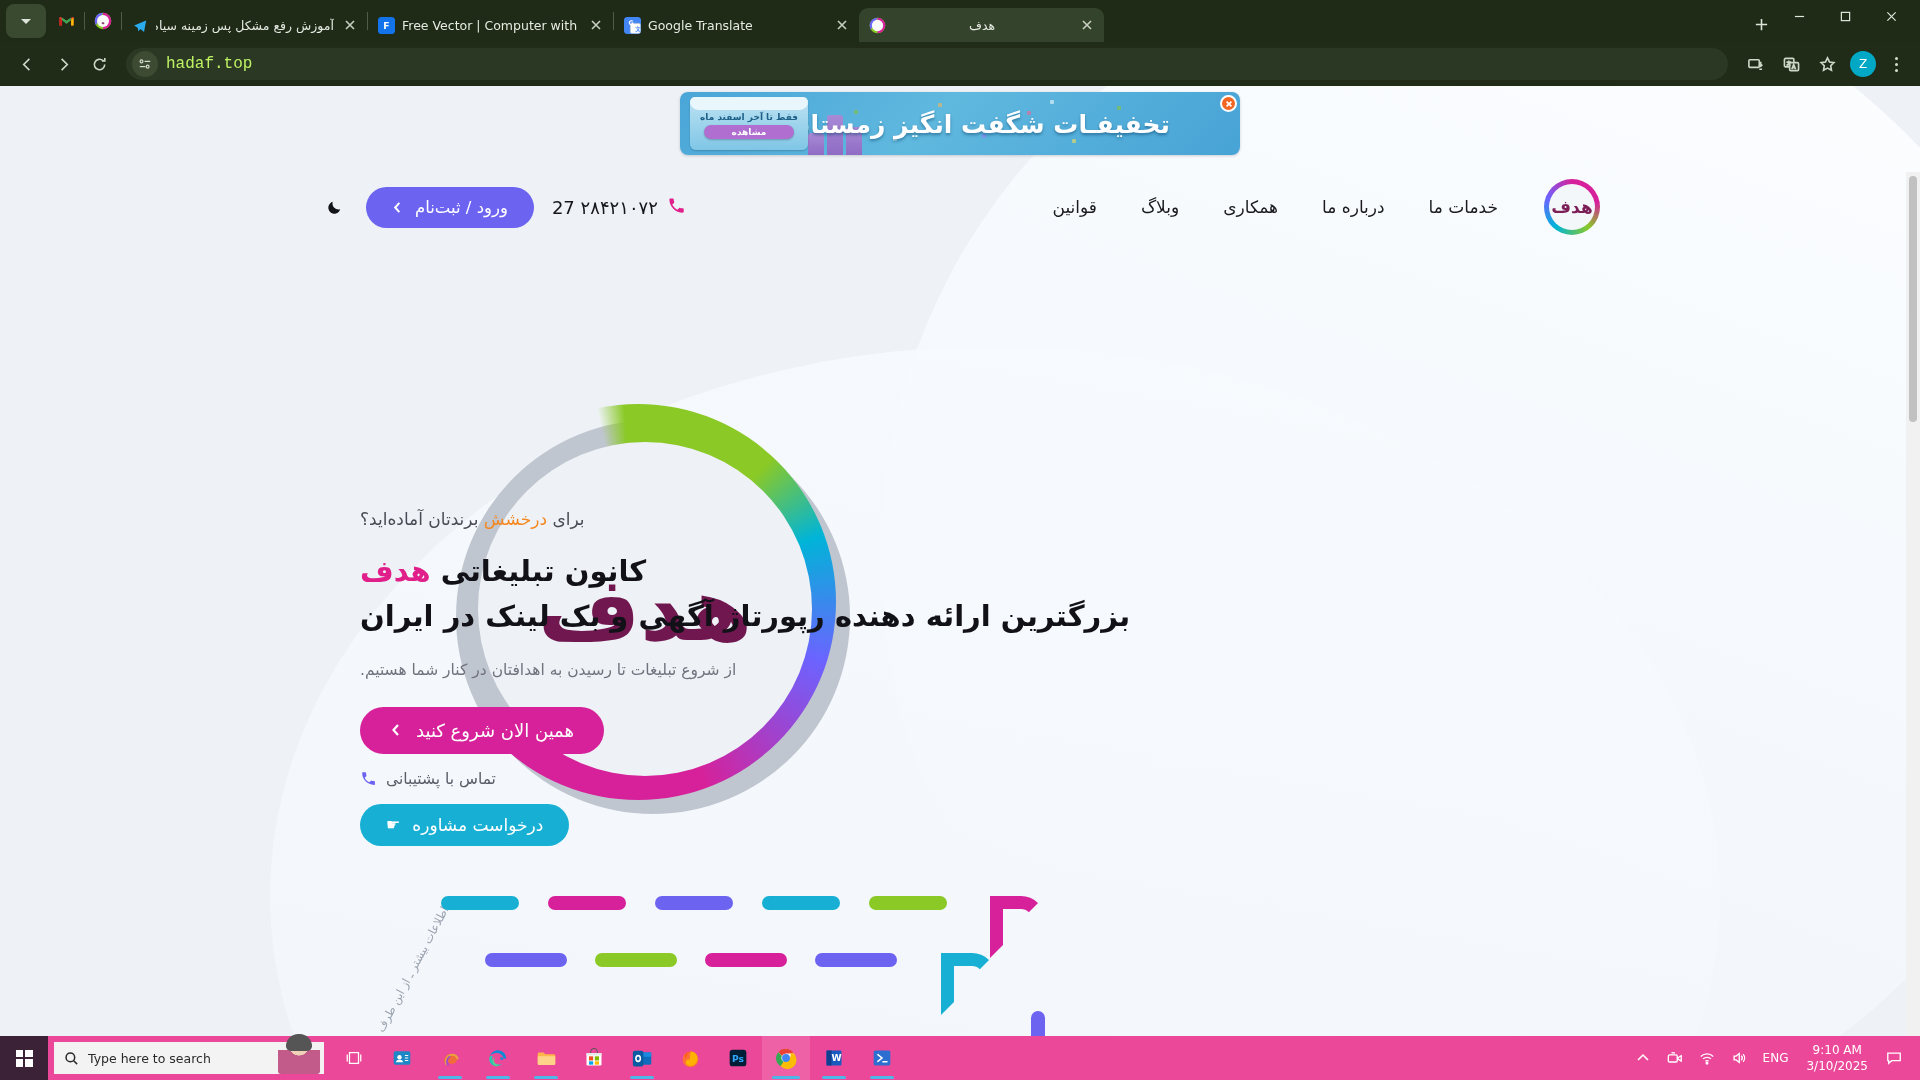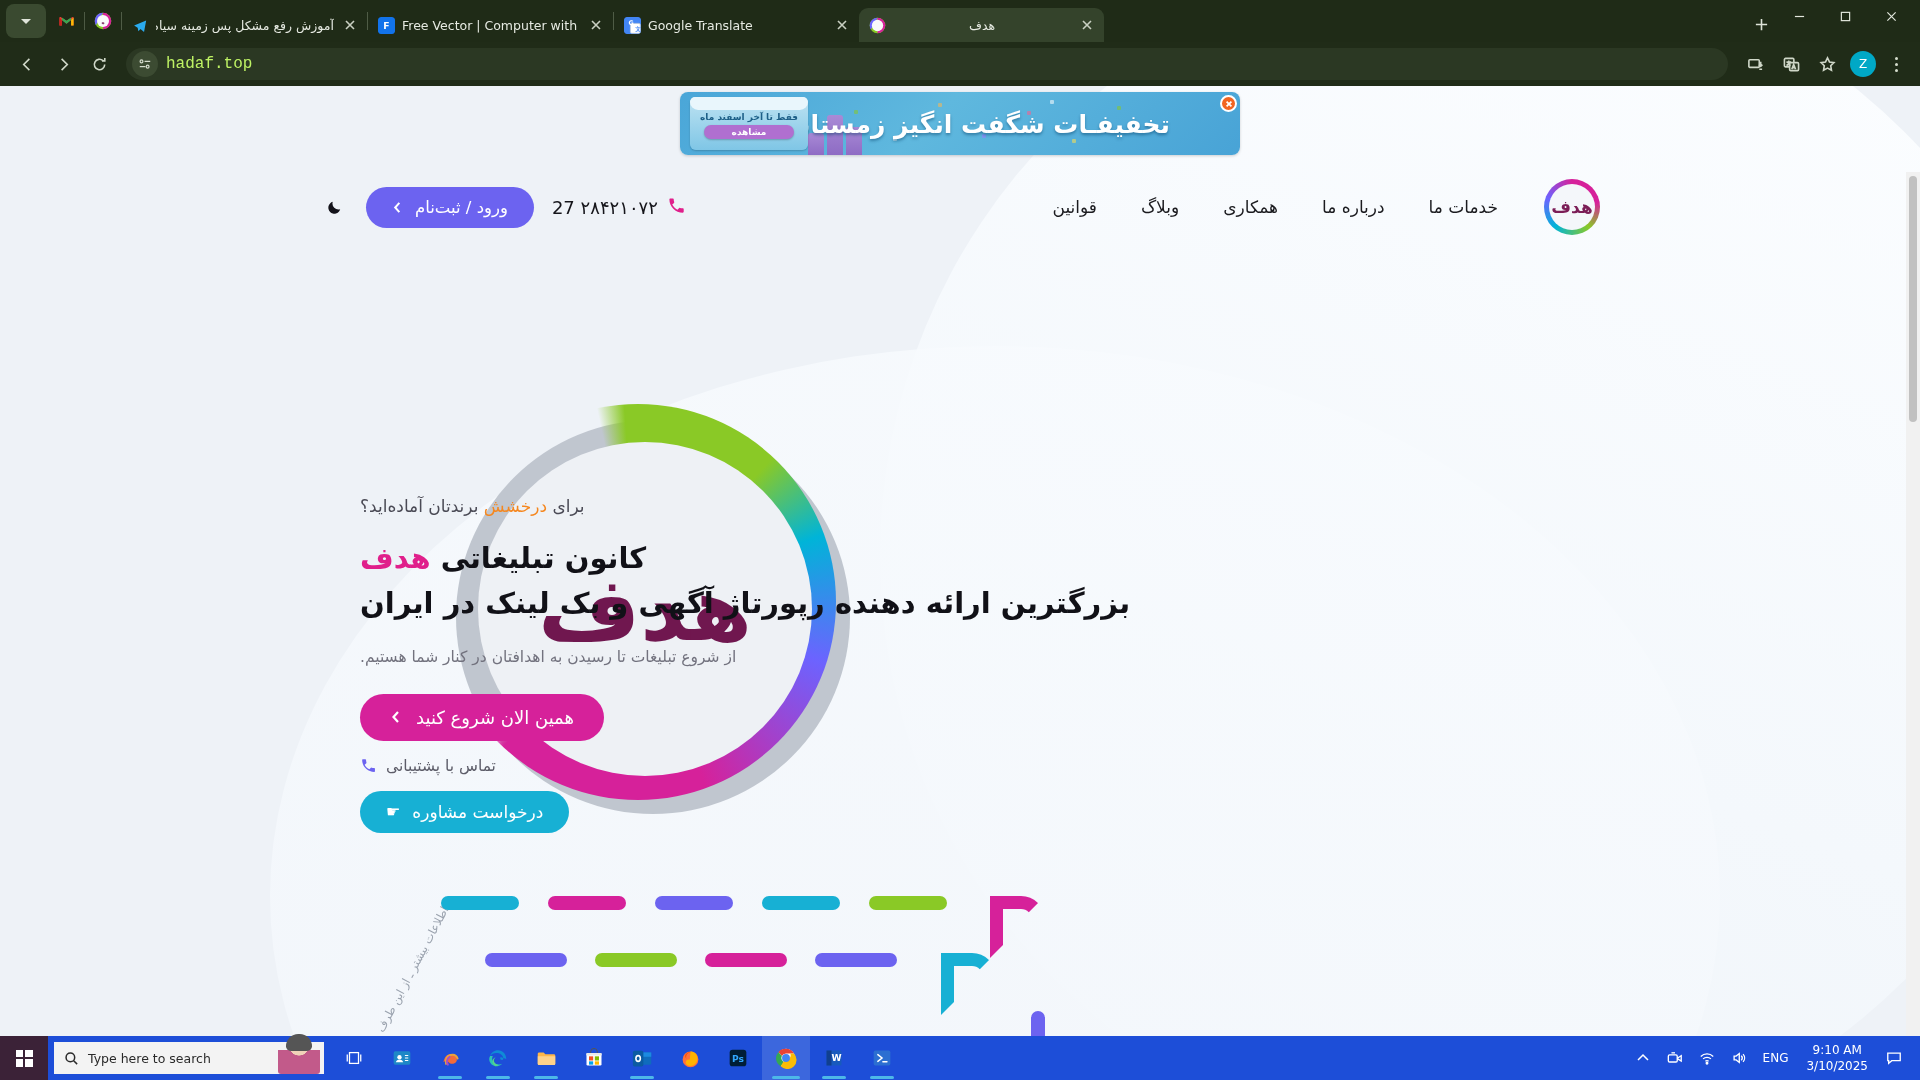--- a/index.html
+++ b/index.html
@@ -172,21 +172,21 @@
                  #8ac926 188deg, #8ac926 235deg, #00b4d8 262deg, #6c63ff 300deg, #d6219a 352deg);
   }
   .big-logo .inner {
     position: absolute; inset: 38px; border-radius: 50%; background: #eef1f5;
     display:flex; align-items:center; justify-content:center;
   }
   .big-logo .inner span { font-size: 88px; font-weight: bold; color: #70174f; font-family:"DejaVu Sans",sans-serif; }
 
   
   .hero-text { position: absolute; right: 680px; top: 410px; width: 880px; text-align: left; z-index: 10; }
-  .hero-kicker { font-size: 17px; color: #4a4a55; margin-bottom: 20px; font-family:"DejaVu Sans",sans-serif;}
+  .hero-kicker { font-size: 17px; color: #4a4a55; margin-bottom: 20px; font-family:"DejaVu Sans",sans-serif;margin-top:13px;}
   .hero-kicker b { color: #f5871f; font-weight: normal; }
   .hero-h1 { font-size: 29px; font-weight: bold; color: #111117; line-height: 1.55; font-family:"DejaVu Sans",sans-serif;}
   .hero-h1 .pink { color: #e01f8b; }
   .hero-sub { font-size: 15.5px; color: #72727e; margin-top: 22px; font-family:"DejaVu Sans",sans-serif;}
   .cta-wrap { margin-top: 28px; display:flex; flex-direction:column; align-items:flex-end; gap: 16px; }
   .btn-start {
     background: #d6219a; color:#fff; border-radius: 26px; padding: 13px 30px; font-size: 18px;
     display:flex; align-items:center; gap: 14px; border:none; font-family:"DejaVu Sans",sans-serif; cursor:pointer;
   }
   .btn-start svg { width: 12px; height: 12px; stroke:#fff; stroke-width:2.2; fill:none; }
@@ -213,21 +213,21 @@
 
   
   .vscroll { position:absolute; right: 0; top: 86px; width: 14px; height: 950px; background:#f1f1f1; z-index:40;}
   .vscroll .thumb { position:absolute; top: 4px; right: 3px; width: 8px; height: 246px; background:#c1c1c1; border-radius:5px;}
   .vscroll .arrow { position:absolute; left:0; right:0; height:14px; display:flex;align-items:center;justify-content:center;}
   .vscroll .arrow svg { width:7px;height:7px;stroke:#6e6e6e;stroke-width:1.8;fill:none;}
 
   
   .taskbar {
     position: absolute; bottom: 0; left: 0; width: 1920px; height: 44px;
-    background: #1d4ed8; display: flex; align-items: center; direction: ltr; z-index: 100;
+    background: #ec4899; display: flex; align-items: center; direction: ltr; z-index: 100;
   }
   .start-btn { width: 48px; height: 44px; display:flex;align-items:center;justify-content:center; background:#3b2237;}
   .win-logo { display:grid; grid-template-columns:1fr 1fr; grid-gap:2px; width:17px;height:17px;}
   .win-logo i { background:#fff; display:block; }
   .tb-search {
     width: 270px; height: 32px; background:#f3f3f3; display:flex; align-items:center; gap:9px;
     padding: 0 10px; margin-left: 6px; position:relative;
   }
   .tb-search svg { width: 15px; height:15px; stroke:#2a2a2a; stroke-width:1.6; fill:none;}
   .tb-search span { font-size: 12.5px; color:#2a2a2a; font-family:"DejaVu Sans",sans-serif; }

